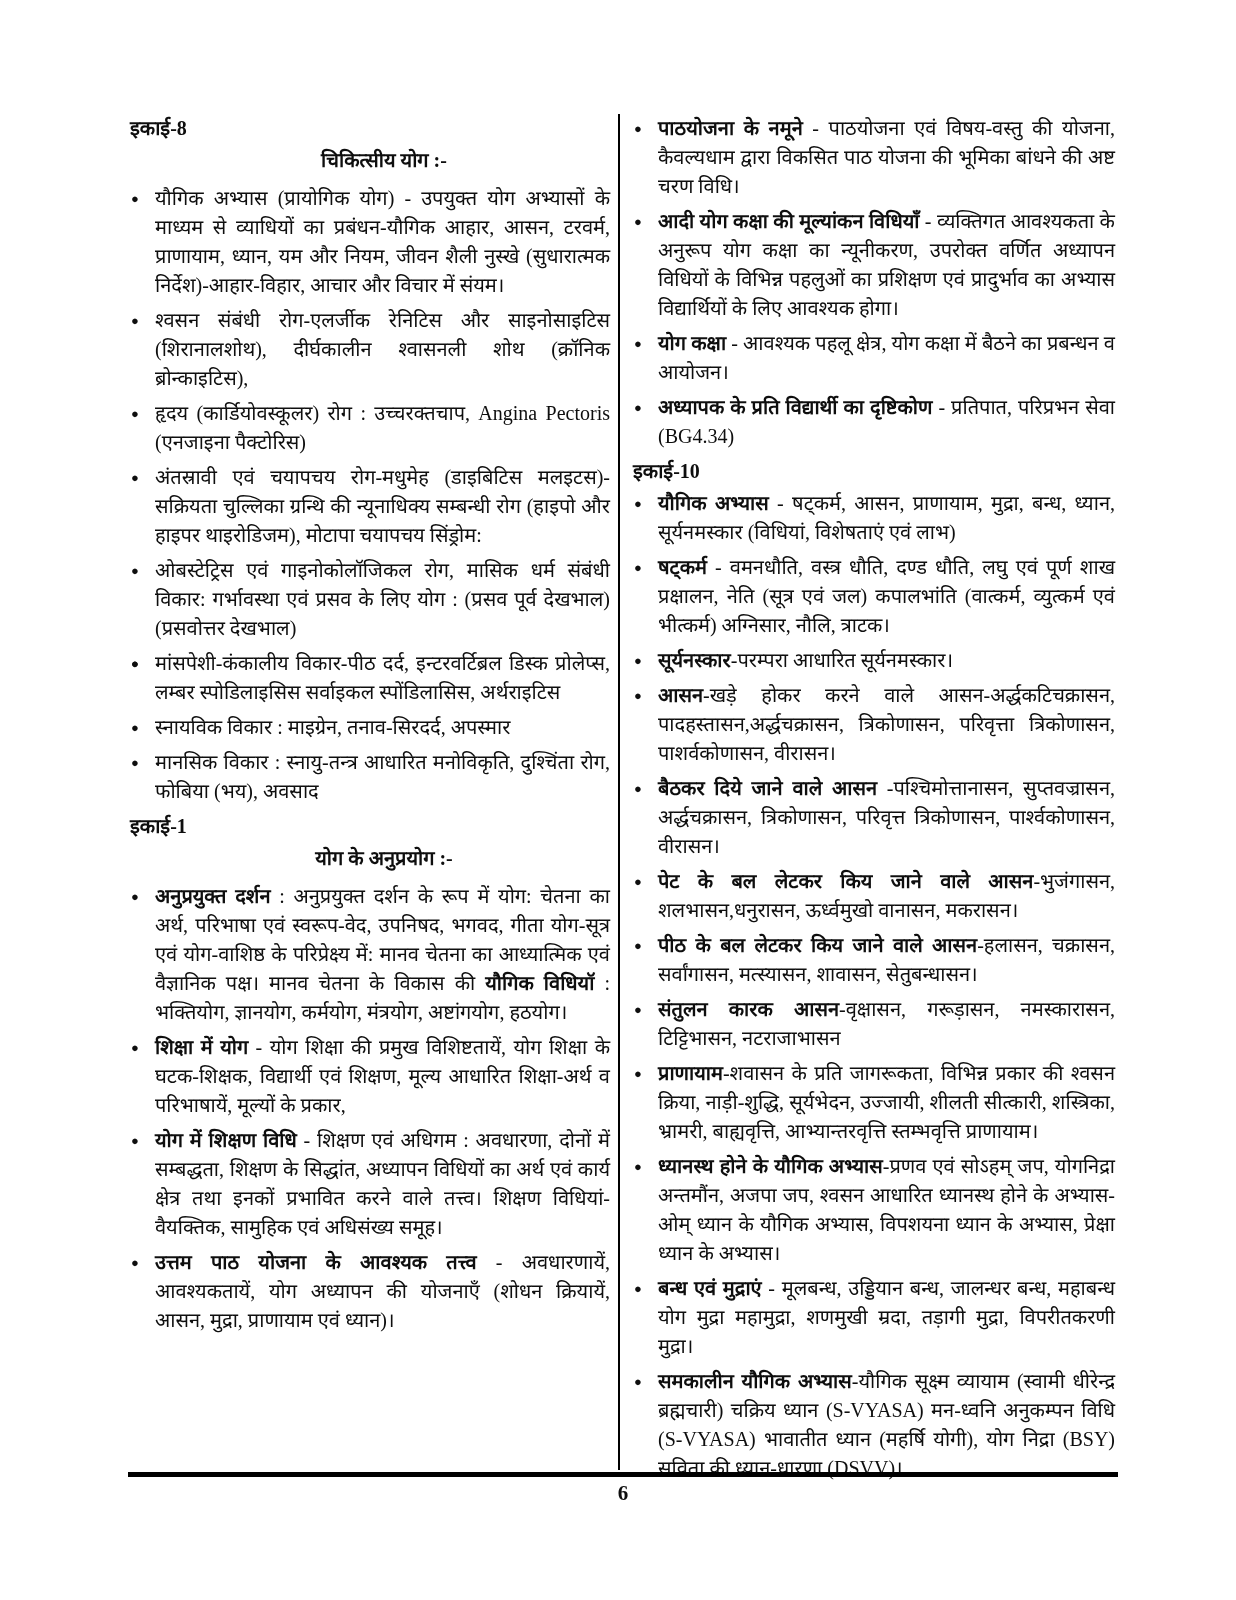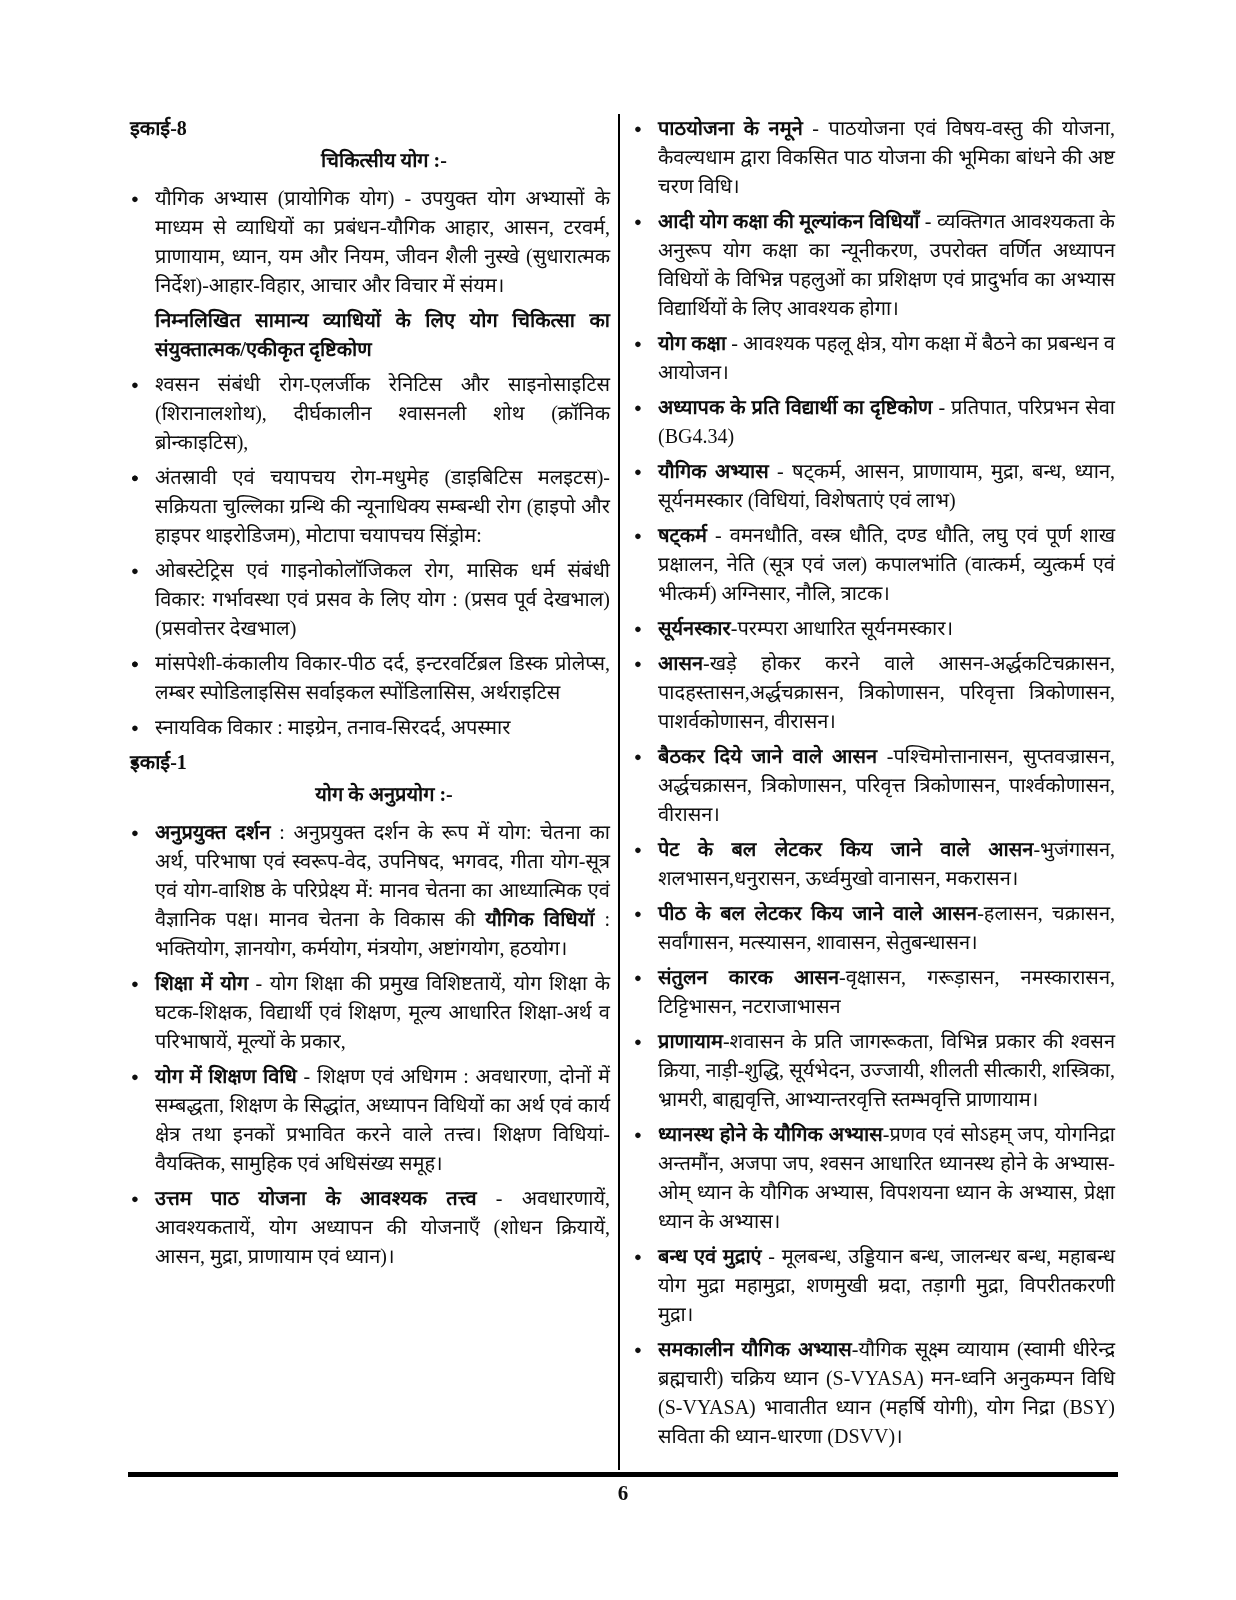--- a/index.html
+++ b/index.html
@@ -47,42 +47,42 @@
 </style>
 </head>
 <body>
 
 <div class="page">
   <div class="content">
     <div class="col left" id="col-left">
         <div class="blk unit"><span class="bold">इकाई-8</span></div>
         <div class="blk section"><span class="bold">चिकित्सीय योग :-</span></div>
         <div class="blk bullet"><span class="marker">●</span><span class="">यौगिक अभ्यास (प्रायोगिक योग) - उपयुक्त योग अभ्यासों के माध्यम से व्याधियों का प्रबंधन-यौगिक आहार, आसन, टरवर्म, प्राणायाम, ध्यान, यम और नियम, जीवन शैली नुस्खे (सुधारात्मक निर्देश)-आहार-विहार, आचार और विचार में संयम।</span></div>
-        <div class="blk sub"><span class="bold">निम्नलिखित सामान्य व्याधियों के लिए योग चिकित्सा का संयुक्तात्मक/एकीकृत दृष्टिकोण</span></div>
         <div class="blk bullet"><span class="marker">●</span><span class="">श्वसन संबंधी रोग-एलर्जीक रेनिटिस और साइनोसाइटिस (शिरानालशोथ), दीर्घकालीन श्वासनली शोथ (क्रॉनिक ब्रोन्काइटिस),</span></div>
-        <div class="blk bullet"><span class="marker">●</span></div>
+        <div class="blk bullet"><span class="marker">●</span><span class="">हृदय (कार्डियोवस्कूलर) रोग : उच्चरक्तचाप, Angina Pectoris (एनजाइना पैक्टोरिस)</span></div>
         <div class="blk bullet"><span class="marker">●</span><span class="">अंतस्रावी एवं चयापचय रोग-मधुमेह (डाइबिटिस मलइटस)- सक्रियता चुल्लिका ग्रन्थि की न्यूनाधिक्य सम्बन्धी रोग (हाइपो और हाइपर थाइरोडिजम), मोटापा चयापचय सिंड्रोम:</span></div>
         <div class="blk bullet"><span class="marker">●</span><span class="">ओबस्टेट्रिस एवं गाइनोकोलॉजिकल रोग, मासिक धर्म संबंधी विकार: गर्भावस्था एवं प्रसव के लिए योग : (प्रसव पूर्व देखभाल) (प्रसवोत्तर देखभाल)</span></div>
         <div class="blk bullet"><span class="marker">●</span></div>
         <div class="blk bullet"><span class="marker">●</span><span class="">मांसपेशी-कंकालीय विकार-पीठ दर्द, इन्टरवर्टिब्रल डिस्क प्रोलेप्स, लम्बर स्पोडिलाइसिस सर्वाइकल स्पोंडिलासिस, अर्थराइटिस</span></div>
         <div class="blk bullet"><span class="marker">●</span><span class="">स्नायविक विकार : माइग्रेन, तनाव-सिरदर्द, अपस्मार</span></div>
-        <div class="blk bullet"><span class="marker">●</span></div>
+        <div class="blk bullet"><span class="marker">●</span><span class="">मानसिक विकार : स्नायु-तन्त्र आधारित मनोविकृति, दुश्चिंता रोग, फोबिया (भय), अवसाद</span></div>
         <div class="blk unit"><span class="bold">इकाई-1</span></div>
         <div class="blk section"><span class="bold">योग के अनुप्रयोग :-</span></div>
         <div class="blk bullet"><span class="marker">●</span><span class="bold">अनुप्रयुक्त दर्शन</span><span class=""> : अनुप्रयुक्त दर्शन के रूप में योग: चेतना का अर्थ, परिभाषा एवं स्वरूप-वेद, उपनिषद, भगवद, गीता योग-सूत्र एवं योग-वाशिष्ठ के परिप्रेक्ष्य में: मानव चेतना का आध्यात्मिक एवं वैज्ञानिक पक्ष। मानव चेतना के विकास की </span><span class="bold">यौगिक विधियॉ</span><span class=""> : भक्तियोग, ज्ञानयोग, कर्मयोग, मंत्रयोग, अष्टांगयोग, हठयोग।</span></div>
         <div class="blk bullet"><span class="marker">●</span><span class="bold">शिक्षा में योग</span><span class=""> - योग शिक्षा की प्रमुख विशिष्टतायें, योग शिक्षा के घटक-शिक्षक, विद्यार्थी एवं शिक्षण, मूल्य आधारित शिक्षा-अर्थ व परिभाषायें, मूल्यों के प्रकार,</span></div>
         <div class="blk bullet"><span class="marker">●</span><span class="bold">योग में शिक्षण विधि</span><span class=""> - शिक्षण एवं अधिगम : अवधारणा, दोनों में सम्बद्धता, शिक्षण के सिद्धांत, अध्यापन विधियों का अर्थ एवं कार्य क्षेत्र तथा इनकों प्रभावित करने वाले तत्त्व। शिक्षण विधियां- वैयक्तिक, सामुहिक एवं अधिसंख्य समूह।</span></div>
         <div class="blk bullet"><span class="marker">●</span><span class="bold">उत्तम पाठ योजना के आवश्यक तत्त्व</span><span class=""> - अवधारणायें, आवश्यकतायें, योग अध्यापन की योजनाएँ (शोधन क्रियायें, आसन, मुद्रा, प्राणायाम एवं ध्यान)।</span></div>
       </div>
     <div class="divider"></div>
     <div class="col right" id="col-right">
         <div class="blk bullet"><span class="marker">●</span><span class="bold">पाठयोजना के नमूने</span><span class=""> - पाठयोजना एवं विषय-वस्तु की योजना, कैवल्यधाम द्वारा विकसित पाठ योजना की भूमिका बांधने की अष्ट चरण विधि।</span></div>
         <div class="blk bullet"><span class="marker">●</span><span class="bold">आदी योग कक्षा की मूल्यांकन विधियाँ</span><span class=""> - व्यक्तिगत आवश्यकता के अनुरूप योग कक्षा का न्यूनीकरण, उपरोक्त वर्णित अध्यापन विधियों के विभिन्न पहलुओं का प्रशिक्षण एवं प्रादुर्भाव का अभ्यास विद्यार्थियों के लिए आवश्यक होगा।</span></div>
         <div class="blk bullet"><span class="marker">●</span><span class="bold">योग कक्षा</span><span class=""> - आवश्यक पहलू क्षेत्र, योग कक्षा में बैठने का प्रबन्धन व आयोजन।</span></div>
         <div class="blk bullet"><span class="marker">●</span><span class="bold">अध्यापक के प्रति विद्यार्थी का दृष्टिकोण</span><span class=""> - प्रतिपात, परिप्रभन सेवा (BG4.34)</span></div>
+        <div class="blk unit"><span class="bold">इकाई-10</span></div>
         <div class="blk bullet"><span class="marker">●</span><span class="bold">यौगिक अभ्यास</span><span class=""> - षट्कर्म, आसन, प्राणायाम, मुद्रा, बन्ध, ध्यान, सूर्यनमस्कार (विधियां, विशेषताएं एवं लाभ)</span></div>
         <div class="blk bullet"><span class="marker">●</span><span class="bold">षट्कर्म</span><span class=""> - वमनधौति, वस्त्र धौति, दण्ड धौति, लघु एवं पूर्ण शाख प्रक्षालन, नेति (सूत्र एवं जल) कपालभांति (वात्कर्म, व्युत्कर्म एवं भीत्कर्म) अग्निसार, नौलि, त्राटक।</span></div>
         <div class="blk bullet"><span class="marker">●</span><span class="bold">सूर्यनस्कार</span><span class="">-परम्परा आधारित सूर्यनमस्कार।</span></div>
         <div class="blk bullet"><span class="marker">●</span><span class="bold">आसन</span><span class="">-खड़े होकर करने वाले आसन-अर्द्धकटिचक्रासन, पादहस्तासन,अर्द्धचक्रासन, त्रिकोणासन, परिवृत्ता त्रिकोणासन, पाशर्वकोणासन, वीरासन।</span></div>
         <div class="blk bullet"><span class="marker">●</span><span class="bold">बैठकर दिये जाने वाले आसन</span><span class=""> -पश्चिमोत्तानासन, सुप्तवज्रासन, अर्द्धचक्रासन, त्रिकोणासन, परिवृत्त त्रिकोणासन, पार्श्वकोणासन, वीरासन।</span></div>
         <div class="blk bullet"><span class="marker">●</span><span class="bold">पेट के बल लेटकर किय जाने वाले आसन</span><span class="">-भुजंगासन, शलभासन,धनुरासन, ऊर्ध्वमुखो वानासन, मकरासन।</span></div>
         <div class="blk bullet"><span class="marker">●</span><span class="bold">पीठ के बल लेटकर किय जाने वाले आसन</span><span class="">-हलासन, चक्रासन, सर्वांगासन, मत्स्यासन, शावासन, सेतुबन्धासन।</span></div>
         <div class="blk bullet"><span class="marker">●</span><span class="bold">संतुलन कारक आसन</span><span class="">-वृक्षासन, गरूड़ासन, नमस्कारासन, टिट्टिभासन, नटराजाभासन</span></div>
         <div class="blk bullet"><span class="marker">●</span><span class="bold">प्राणायाम</span><span class="">-शवासन के प्रति जागरूकता, विभिन्न प्रकार की श्वसन क्रिया, नाड़ी-शुद्धि, सूर्यभेदन, उज्जायी, शीलती सीत्कारी, शस्त्रिका, भ्रामरी, बाह्यवृत्ति, आभ्यान्तरवृत्ति स्तम्भवृत्ति प्राणायाम।</span></div>
         <div class="blk bullet"><span class="marker">●</span><span class="bold">ध्यानस्थ होने के यौगिक अभ्यास</span><span class="">-प्रणव एवं सोऽहम् जप, योगनिद्रा अन्तमौंन, अजपा जप, श्वसन आधारित ध्यानस्थ होने के अभ्यास-ओम् ध्यान के यौगिक अभ्यास, विपशयना ध्यान के अभ्यास, प्रेक्षा ध्यान के अभ्यास।</span></div>

